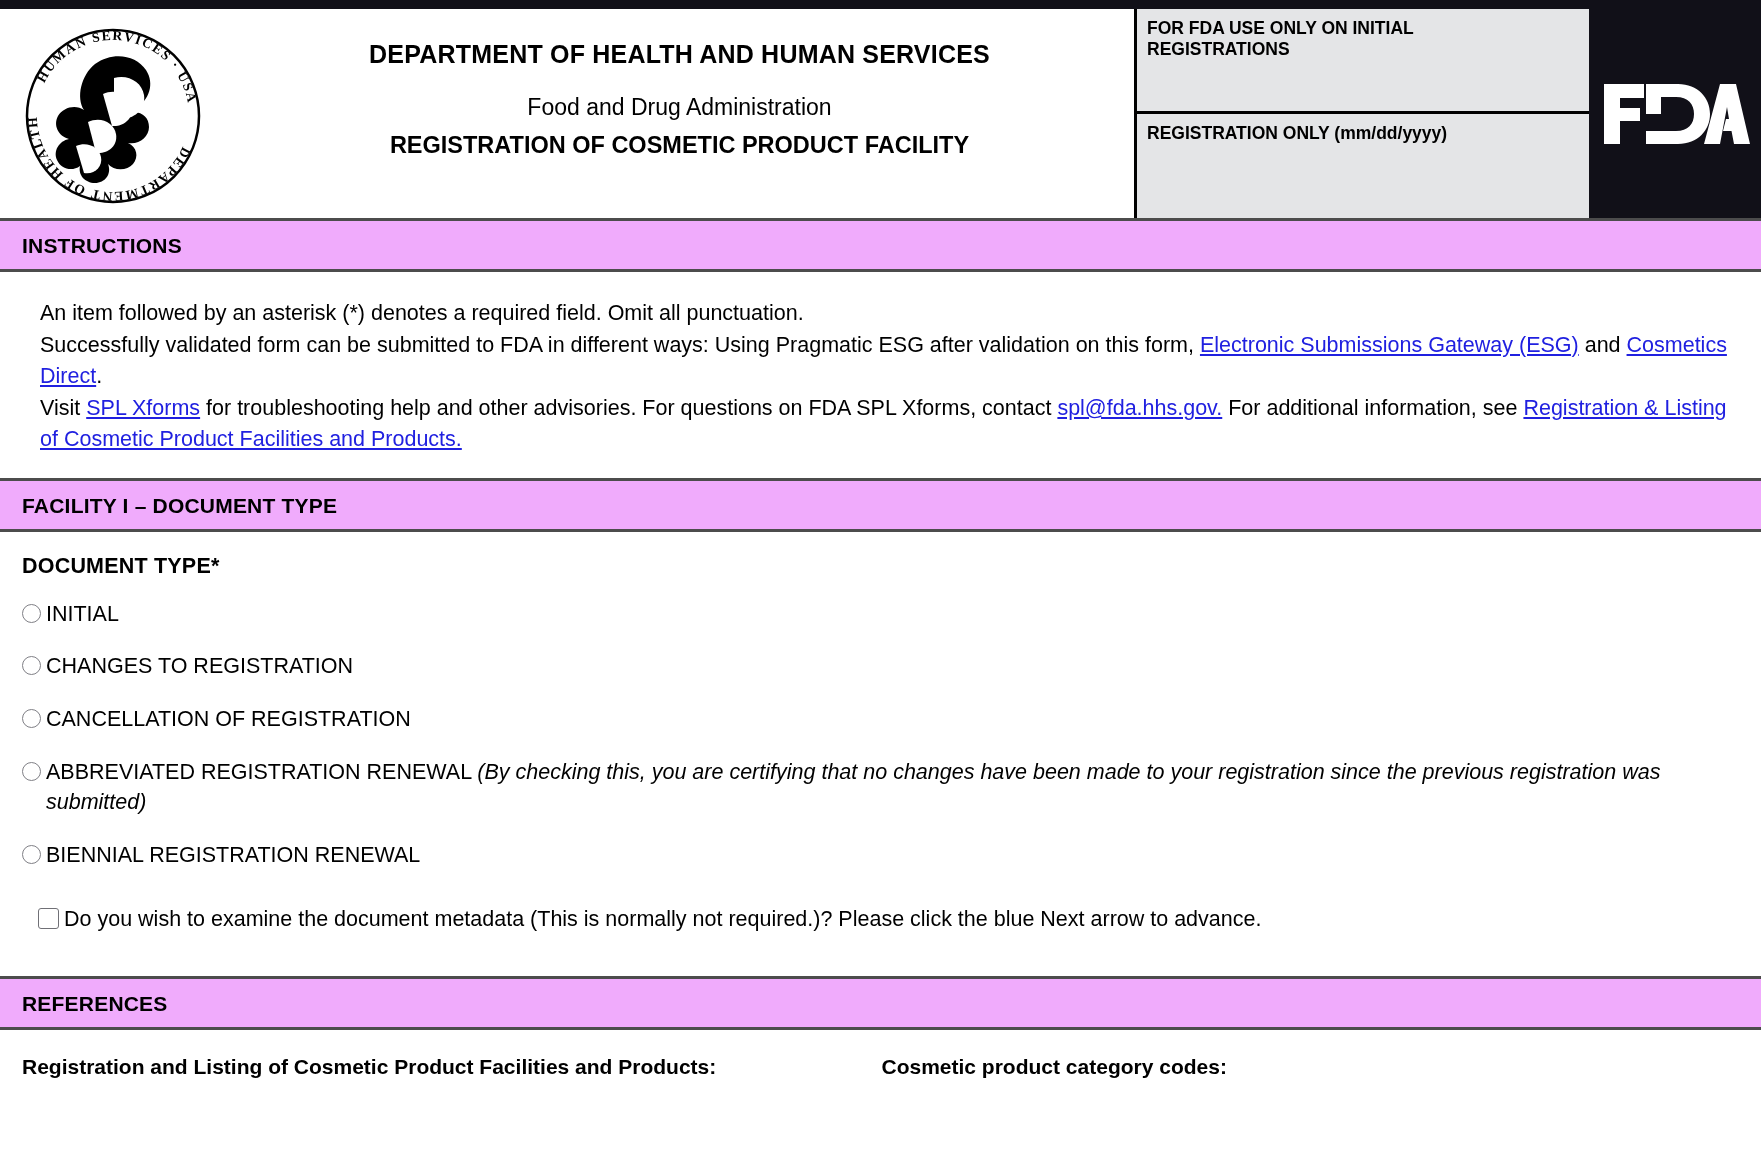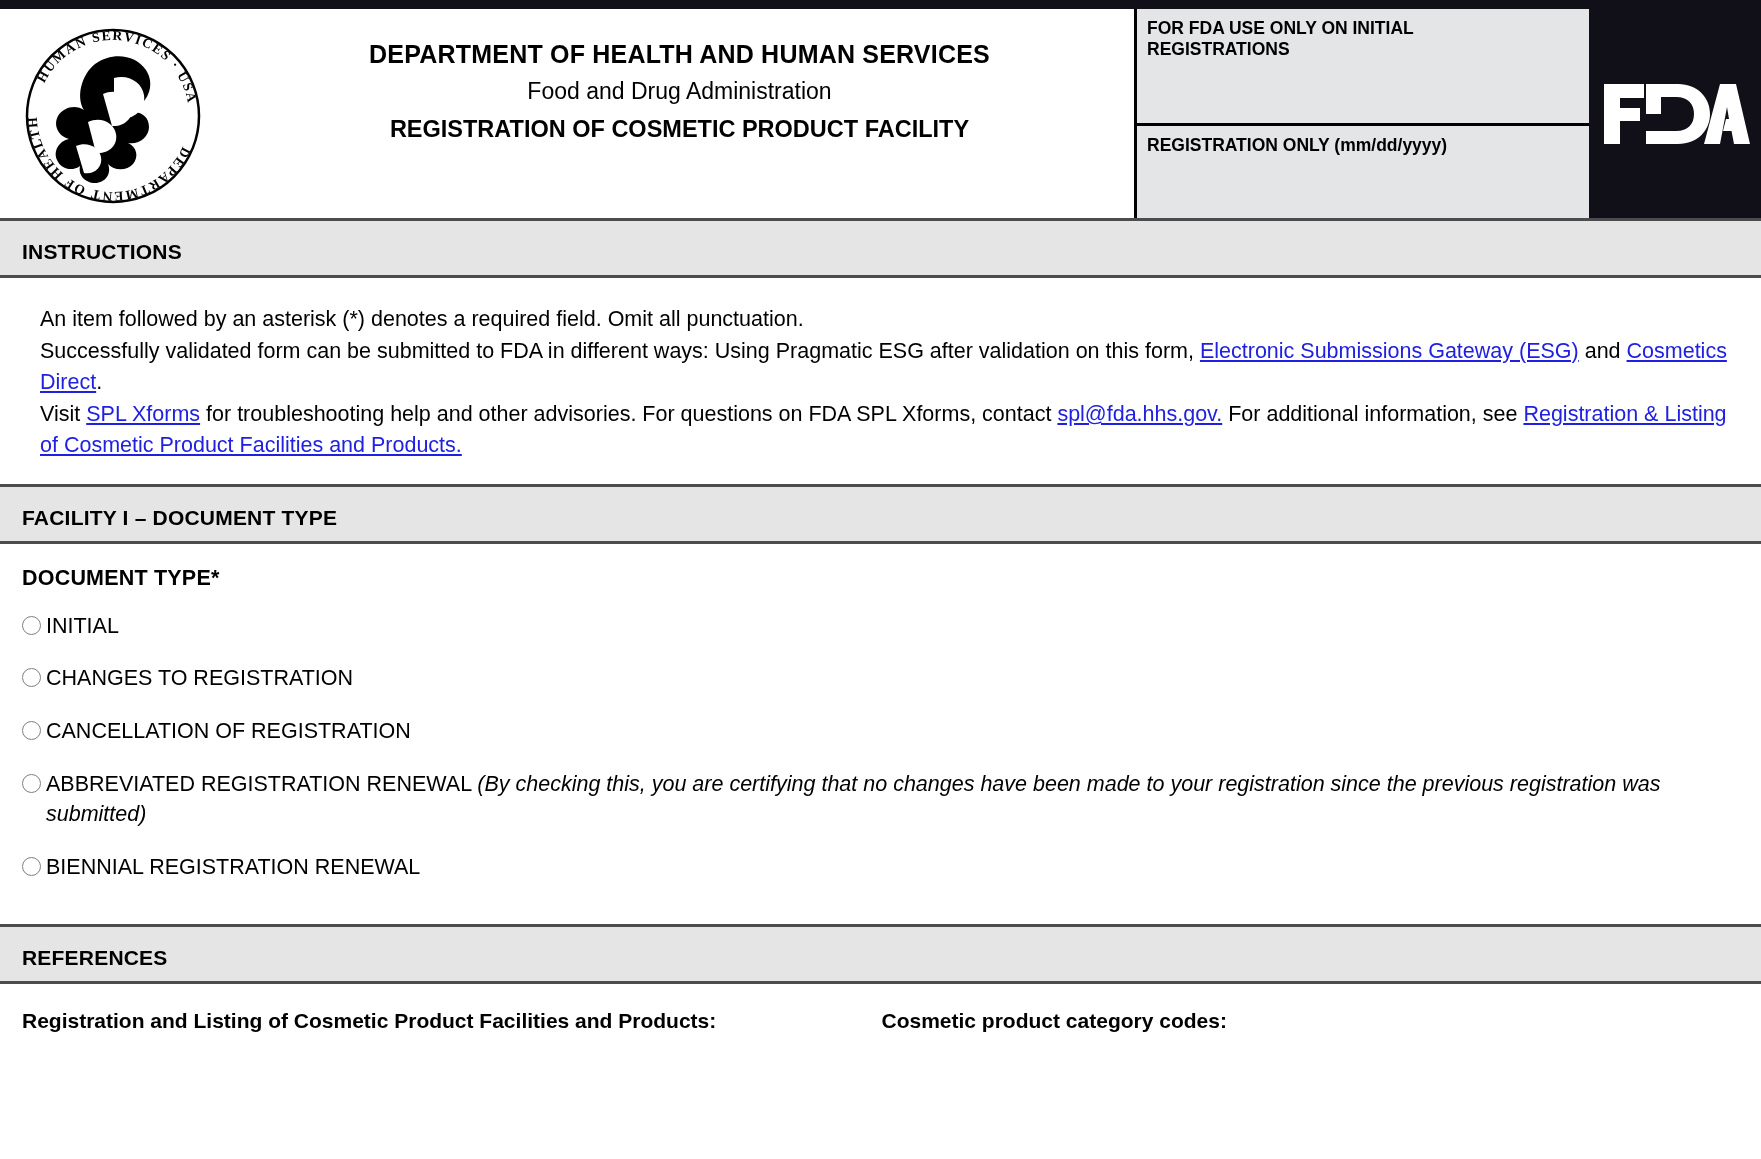--- a/index.html
+++ b/index.html
@@ -49,21 +49,21 @@
   .title-line1 {
     font-size: 25px;
     font-weight: bold;
     letter-spacing: .2px;
     line-height: 1.25;
   }
   .title-line2 {
     font-size: 23px;
     font-weight: normal;
     line-height: 1.5;
-    margin-top: 4px;
+    margin-top: 20px;
   }
   .title-line3 {
     font-size: 23.5px;
     font-weight: bold;
     line-height: 1.3;
     margin-top: 5px;
   }
   .title-line4 {
     font-size: 18px;
     font-weight: normal;
@@ -78,21 +78,21 @@
     width: 455px;
     flex: 0 0 455px;
     border-left: 3px solid #000;
     border-right: 0;
     background: #e4e5e7;
     display: flex;
     flex-direction: column;
     box-sizing: border-box;
   }
   .fda-use-top {
-    height: 117px;
+    height: 105px;
     border-bottom: 3px solid #000;
     box-sizing: border-box;
     padding: 9px 0 0 10px;
   }
   .fda-use-bottom {
     flex: 1 1 auto;
     box-sizing: border-box;
     padding: 9px 0 0 10px;
   }
   .fda-use-label {
@@ -108,24 +108,24 @@
     background: #111018;
     display: flex;
     align-items: center;
     justify-content: center;
     box-sizing: border-box;
   }
   .fda-logo-cell svg { display:block; }
 
   
   .section-bar {
-    background: #e5e5e5;
+    background: #f0abfc;
     border-top: 3px solid #4c4c4c;
     border-bottom: 3px solid #4c4c4c;
-    padding: 19px 0 11px 22px;
+    padding: 13px 0 11px 22px;
     box-sizing: border-box;
     font-size: 21px;
     font-weight: bold;
     letter-spacing: .2px;
   }
 
   
   .instructions-body {
     padding: 26px 20px 22px 40px;
     font-size: 21.5px;
@@ -332,20 +332,24 @@
     <span class="radio-text">
       <span>ABBREVIATED REGISTRATION RENEWAL </span><i>(By checking this, you are certifying that no changes have been made to your registration since the previous registration was submitted)</i>
     </span>
   </div>
 
   <div class="radio-row">
     <span class="radio-mark"></span>
     <span class="radio-text">BIENNIAL REGISTRATION RENEWAL</span>
   </div>
 
+  <div class="checkbox-row">
+    <span class="checkbox-mark"></span>
+    <span>Do you wish to examine the document metadata (This is normally not required.)? Please click the blue Next arrow to advance.</span>
+  </div>
 </div>
 
 <div class="spacer-after-checkbox"></div>
 
 <div class="section-bar">
   <span>REFERENCES</span>
 </div>
 
 <div class="references-body">
   <div class="ref-col">

